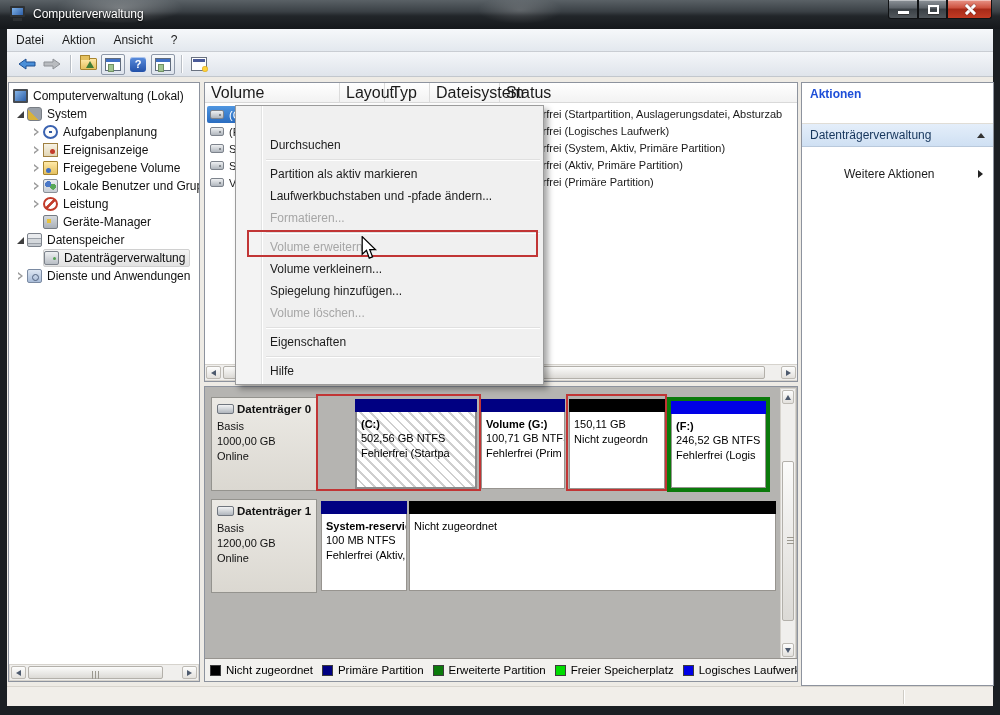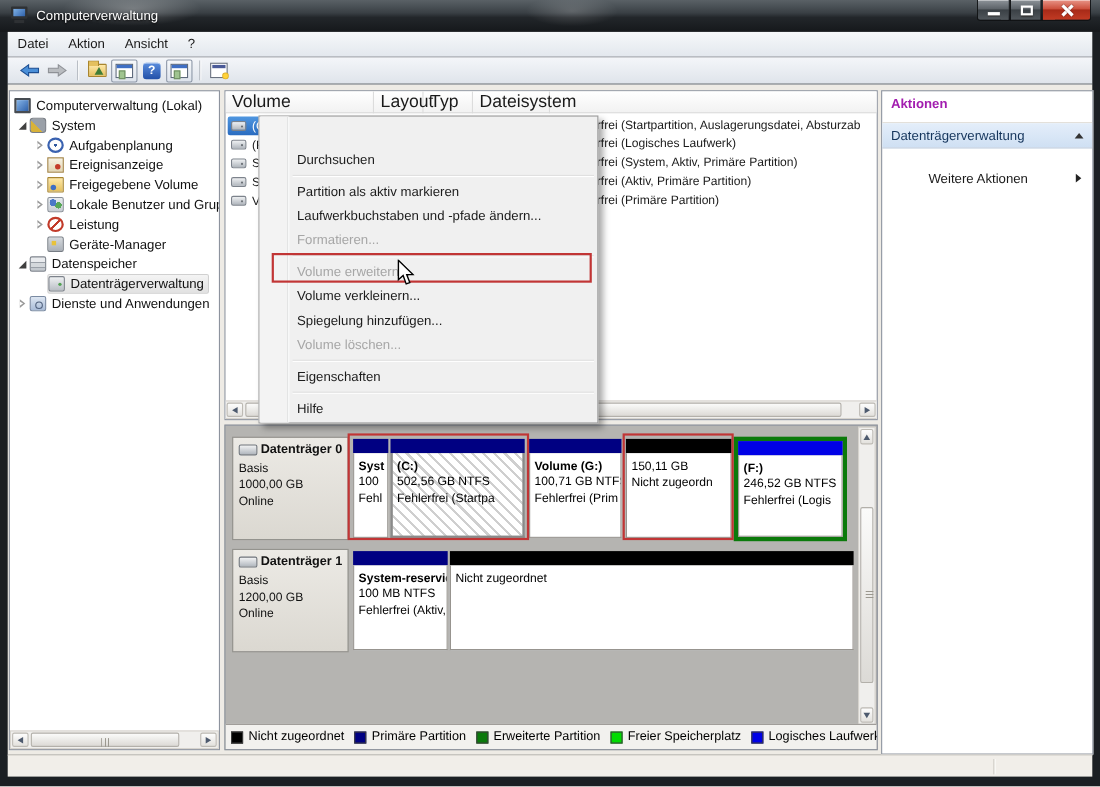--- a/index.html
+++ b/index.html
@@ -129,21 +129,21 @@
   .pbox .t2,.pbox .t3 { font-size:11px; line-height:15px; white-space:nowrap; }
   .part.hatch .pbox { background:repeating-linear-gradient(45deg,#ffffff 0 5px,#cfcfcf 5px 7px); border:2px solid #8a8a8a; border-top:none; }
   .ext-frame { position:absolute; border:4px solid #0b7a0b; }
   .legend { position:absolute; left:0; bottom:0; width:592px; height:23px; background:#f2f1ee; border-top:1px solid #97948f;
     display:flex; align-items:center; padding-left:5px; font-size:11.5px; color:#000; white-space:nowrap; }
   .leg-item { display:flex; align-items:center; margin-right:9px; }
   .leg-sq { width:11px; height:11px; border:1px solid #3c3c3c; margin-right:5px; flex:none; }
 
   
   .actions { left:801px; top:82px; width:193px; height:604px; overflow:hidden; }
-  .act-title { height:29px; line-height:23px; padding-left:8px; font-size:12px; font-weight:bold; color:#a21caf; border-bottom:1px solid #e0ddd6; }
+  .act-title { height:41px; line-height:23px; padding-left:8px; font-size:12px; font-weight:bold; color:#1d4ed8; border-bottom:1px solid #e0ddd6; }
   .act-group { height:23px; background:linear-gradient(#e4eefa,#cfe0f3); border-bottom:1px solid #b9c9dc;
     display:flex; align-items:center; padding:0 8px; font-size:12px; color:#15355c; }
   .act-group .lbl { flex:1; }
   .chev-u { width:0; height:0; border-left:4px solid transparent; border-right:4px solid transparent; border-bottom:5px solid #333; }
   .chev-r { width:0; height:0; border-top:4px solid transparent; border-bottom:4px solid transparent; border-left:5px solid #222; }
   .act-more { height:22px; display:flex; align-items:center; padding:0 10px 0 42px; font-size:12px; color:#1a1a1a;margin-top:16px; }
   .act-more .lbl { flex:1; }
 
   
   .ctxmenu { position:absolute; left:235px; top:105px; width:309px; height:280px; background:#f0f0f0;
@@ -302,20 +302,21 @@
         </div>
     </div>
   </div>
 
   <div class="pane volpane">
     <div class="vl-header">
       <div class="vl-h" style="left:0;width:135px;">Volume</div>
       <div class="vl-h" style="left:135px;width:45px;">Layout</div>
       <div class="vl-h" style="left:180px;width:45px;">Typ</div>
       <div class="vl-h" style="left:225px;width:70px;">Dateisystem</div>
+      <div class="vl-h" style="left:295px;width:297px;border-right:none;">Status</div>
     </div>
     <div class="vl-row sel" style="top:23px;">
       <div class="vl-name">
           <span class="drv"></span>
           <span>(C:)</span>
         </div>
       <div class="vl-status">Fehlerfrei (Startpartition, Auslagerungsdatei, Absturzab</div>
     </div>
     <div class="vl-row" style="top:40px;">
       <div class="vl-name">
@@ -362,28 +363,20 @@
     <div class="dinfo" style="left:6px;top:10px;">
       <div class="nm">
           <span class="dico"></span>
           <span>Datenträger 0</span>
         </div>
       <div class="ln">Basis</div>
       <div class="ln">1000,00 GB</div>
       <div class="ln">Online</div>
     </div>
 
-    <div class="part" style="left:116px;top:12px;width:32px;">
-      <div class="pbar" style="background: rgb(0, 0, 130);"></div>
-      <div class="pbox">
-        <div class="t1">Syst</div>
-        <div class="t2">100</div>
-        <div class="t3">Fehl</div>
-      </div>
-    </div>
 
     <div class="part hatch" style="left:150px;top:12px;width:122px;">
       <div class="pbar" style="background: rgb(0, 0, 130);"></div>
       <div class="pbox">
         <div class="t1">(C:)</div>
         <div class="t2">502,56 GB NTFS</div>
         <div class="t3">Fehlerfrei (Startpa</div>
       </div>
     </div>
 

